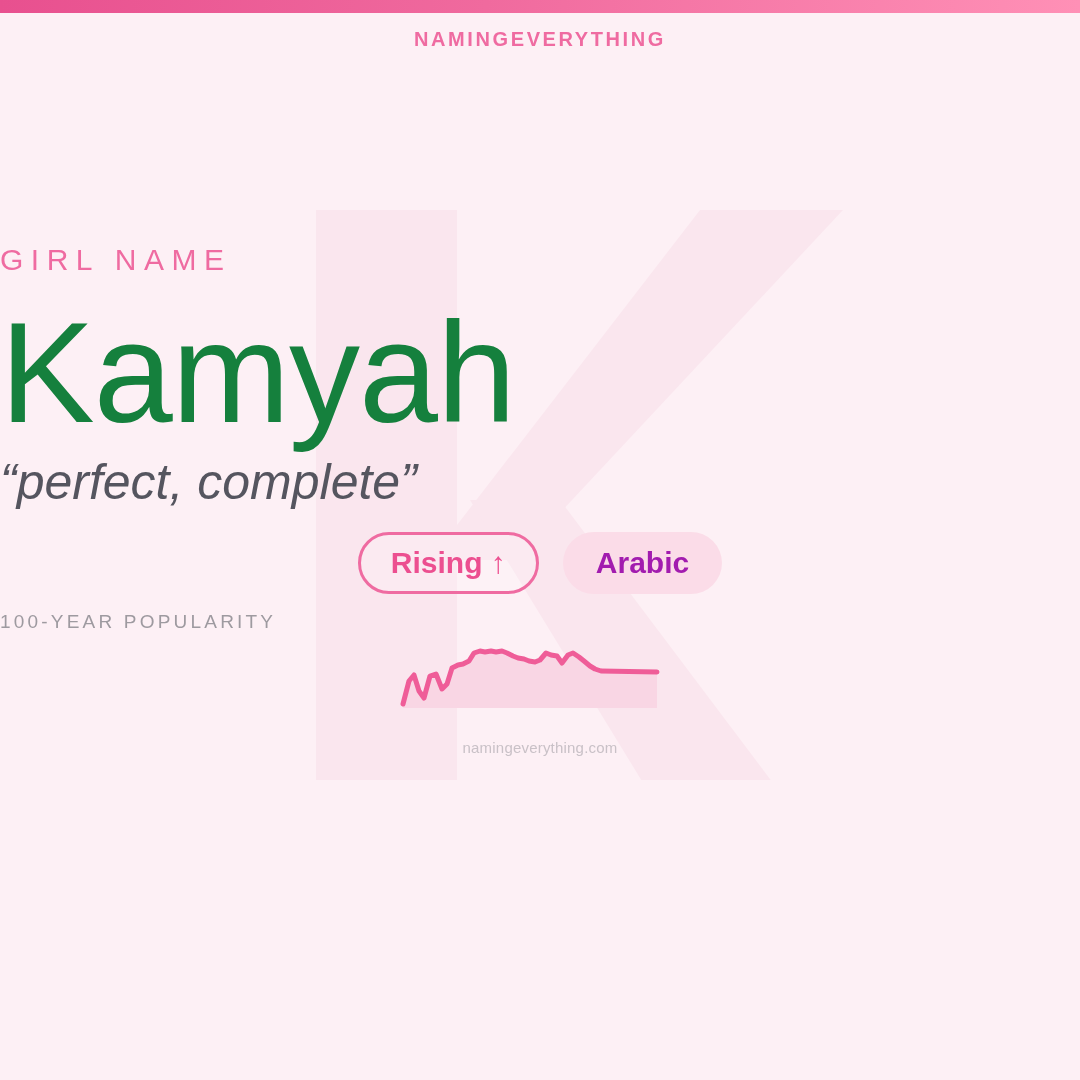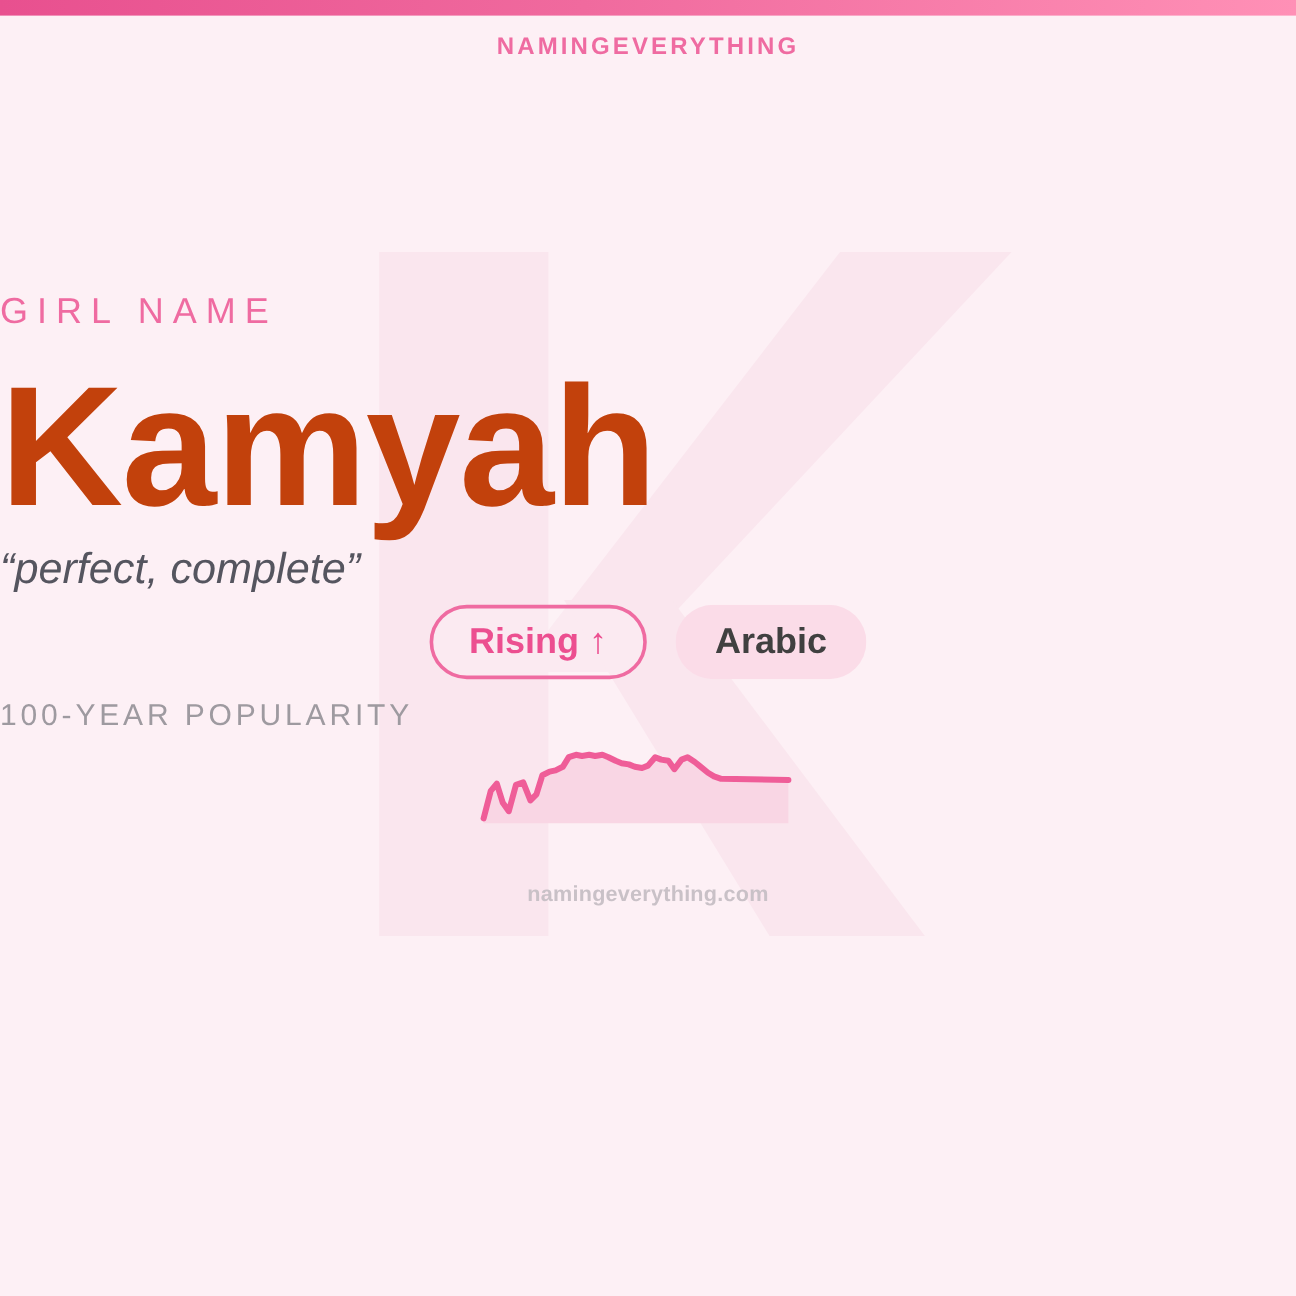--- a/index.html
+++ b/index.html
@@ -65,33 +65,33 @@
     font-size: 30px;
     font-weight: 300;
     letter-spacing: 7.5px;
     color: #ef6ba1;
     line-height: 1;
     margin-bottom: 26px;
   }
 
   .name {
     font-size: 142px;
-    font-weight: bold;
-    color: #c2410c;
+    font-weight: normal;
+    color: #15803d;
     line-height: 1.02;
     letter-spacing: -1px;
     margin: 0 0 6px 0;
   }
 
   .meaning {
-    font-size: 36px;
+    font-size: 50px;
     font-style: italic;
     color: #55555f;
     line-height: 1.2;
-    margin-bottom: 9px;
+    margin-bottom: 20px;
   }
 
   .badge-row {
     display: flex;
     justify-content: center;
     align-items: center;
     gap: 24px;
     margin-bottom: 18px;
   }
 
@@ -102,21 +102,21 @@
     border-radius: 40px;
     line-height: 1;
     display: inline-block;
   }
   .badge-trend {
     color: #ec4f90;
     border: 3px solid #ef6ba1;
     background: rgba(255,255,255,0.18);
   }
   .badge-origin {
-    color: #404040;
+    color: #a21caf;
     background: #fbdce8;
     border: 3px solid transparent;
   }
 
   .tag-row {
     display: flex;
     justify-content: center;
     align-items: center;
     gap: 11px;
     margin-bottom: 34px;
@@ -126,42 +126,41 @@
     color: #ef5d98;
     background: #fbdce8;
     border: 1.5px solid #f4a8c6;
     border-radius: 30px;
     padding: 9px 22px;
     line-height: 1;
     display: inline-block;
   }
 
   .pop-label {
-    font-size: 25px;
+    font-size: 19px;
     letter-spacing: 3.2px;
     color: #9e9aa0;
     line-height: 1;
   }
 
   .spark-wrap {
     width: 1080px;
     display: flex;
     justify-content: center;
   }
   .spark-wrap svg { display: block; }
 
   .footer {
     position: absolute;
     bottom: 24px; left: 0;
     width: 1080px;
     text-align: center;
-    font-size: 18px;
+    font-size: 15px;
     color: #c9c1c7;
     letter-spacing: 0.2px;
-    font-weight: bold;
   }
 </style>
 </head>
 <body>
 
 <div class="card">
 
   <div class="bar-top"></div>
 
   <div class="watermark">

